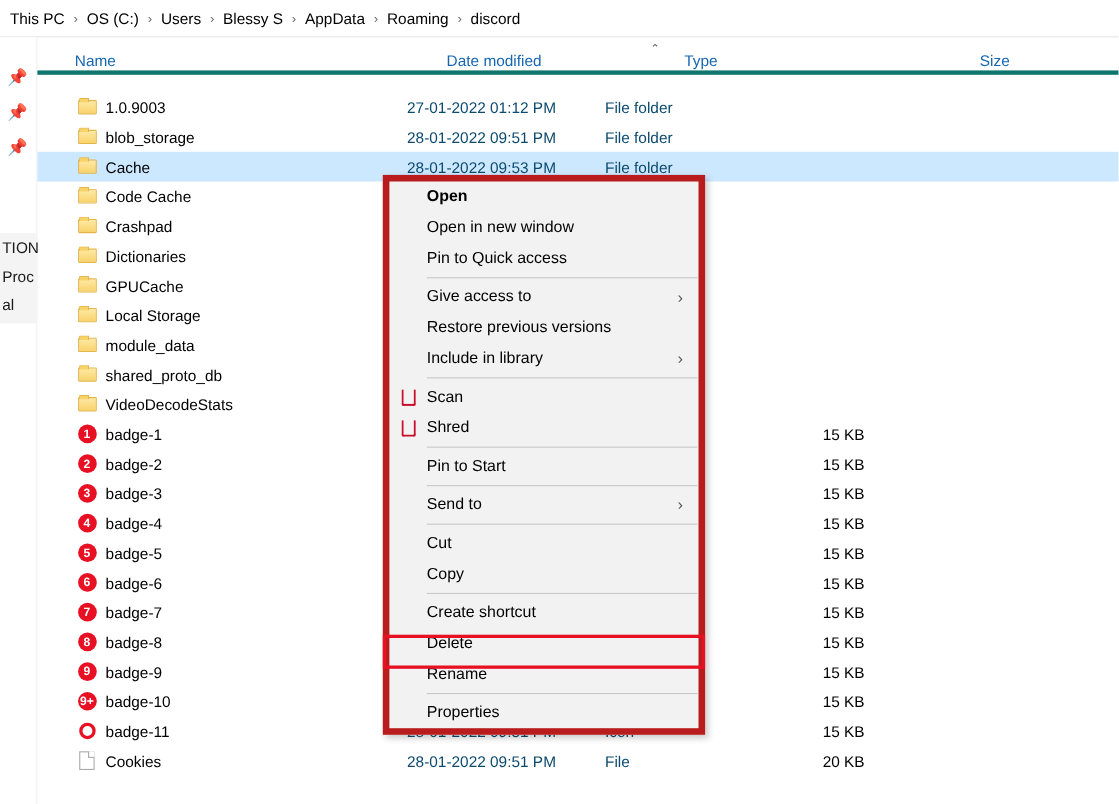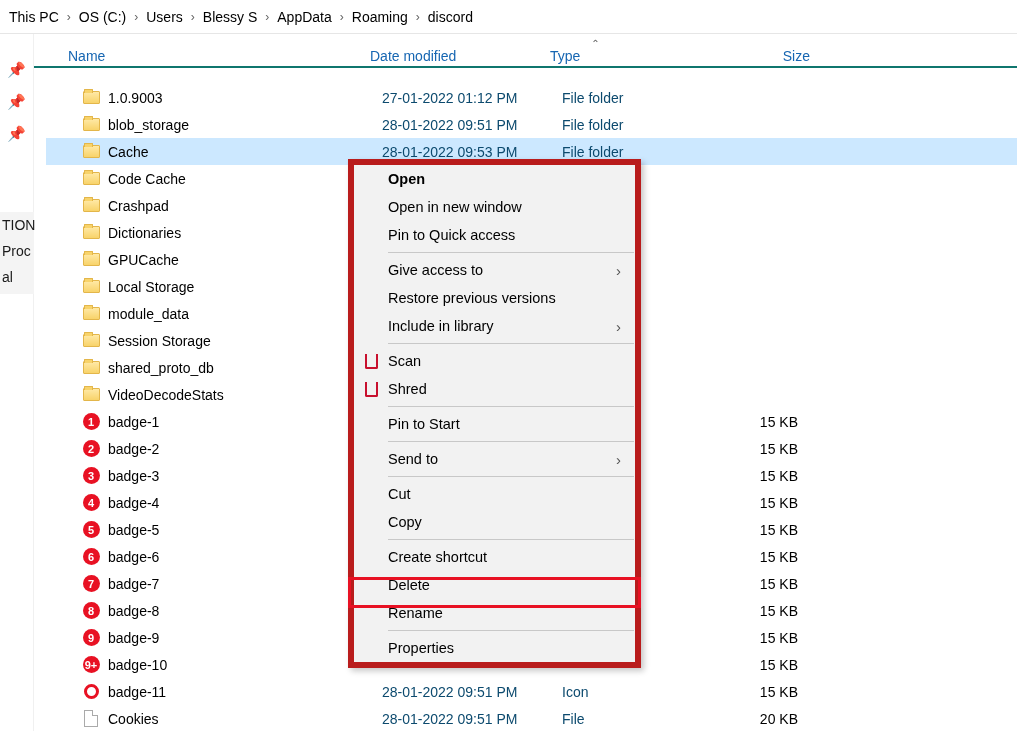--- a/index.html
+++ b/index.html
@@ -15,28 +15,28 @@
 .pin { width: 24px; height: 24px; display: flex; align-items: center; justify-content: center; margin: 2px auto 8px; color: #55606a; font-size: 15px; }
 
 .sidebar-frag { width: 0; position: relative; }
 .sidebar-clip { position: absolute; left: -36px; top: 178px; width: 36px; background: #f4f4f4; color: #1a1a1a; font-size: 14px; line-height: 22px; padding: 2px 0 2px 4px; }
 .sidebar-clip div { height: 26px; white-space: nowrap; }
 
 .content { flex: 1; position: relative; }
 .sort-arrow-row { height: 12px; position: absolute; top: 0; left: 0; right: 0; text-align: center; pointer-events: none; }
 .sort-arrow { display: inline-block; margin-left: 140px; color: #595959; font-size: 10px; }
 
-.header-row { display: flex; height: 34px; align-items: center; border-bottom: 2px solid #0f766e; margin-left: 0; padding-top: 12px; }
+.header-row { display: flex; height: 34px; align-items: center; border-bottom: 4px solid #0f766e; margin-left: 0; padding-top: 12px; gap: 36px; }
 .col-name { width: 336px; padding-left: 34px; }
 .col-date { width: 180px; }
 .col-type { width: 150px; }
 .col-size { width: 110px; text-align: right; }
 .hdr { color: #1666b2; font-size: 14px; cursor: pointer; }
 
-.files { position: absolute; top: 50px; left: 12px; right: 0; }
+.files { position: absolute; top: 50px; left: 0; right: 0; }
 .row { display: flex; height: 27px; align-items: center; padding-left: 34px; }
 .row.selected { background: #cce8ff; }
 .row .icon { width: 22px; display: flex; justify-content: center; align-items: center; }
 .row .name { width: 280px; padding-left: 6px; white-space: nowrap; }
 .row .date { width: 180px; color: #0c4a6e; }
 .row .type { width: 150px; color: #0c4a6e; }
 .row .size { width: 110px; text-align: right; padding-right: 24px; }
 
 .folder-ic { width: 17px; height: 13px; background: linear-gradient(#ffe9a6,#f8d36a); border: 1px solid #e3b64a; border-radius: 1px; position: relative; }
 .folder-ic::before { content:""; position:absolute; top:-3px; left:0; width:7px; height:3px; background:#f8d36a; border:1px solid #e3b64a; border-bottom:none; border-radius:1px 1px 0 0; }
@@ -177,29 +177,20 @@
           </div>
           <div class="name">module_data</div>
           <div class="date"></div>
           <div class="type" style="padding-left: 62px;">er</div>
           <div class="size"></div>
         </div>
         <div class="row">
           <div class="icon">
             <div class="folder-ic"></div>
           </div>
-          <div class="name">Session Storage</div>
-          <div class="date"></div>
-          <div class="type" style="padding-left: 62px;">er</div>
-          <div class="size"></div>
-        </div>
-        <div class="row">
-          <div class="icon">
-            <div class="folder-ic"></div>
-          </div>
           <div class="name">shared_proto_db</div>
           <div class="date"></div>
           <div class="type" style="padding-left: 62px;">er</div>
           <div class="size"></div>
         </div>
         <div class="row">
           <div class="icon">
             <div class="folder-ic"></div>
           </div>
           <div class="name">VideoDecodeStats</div>

